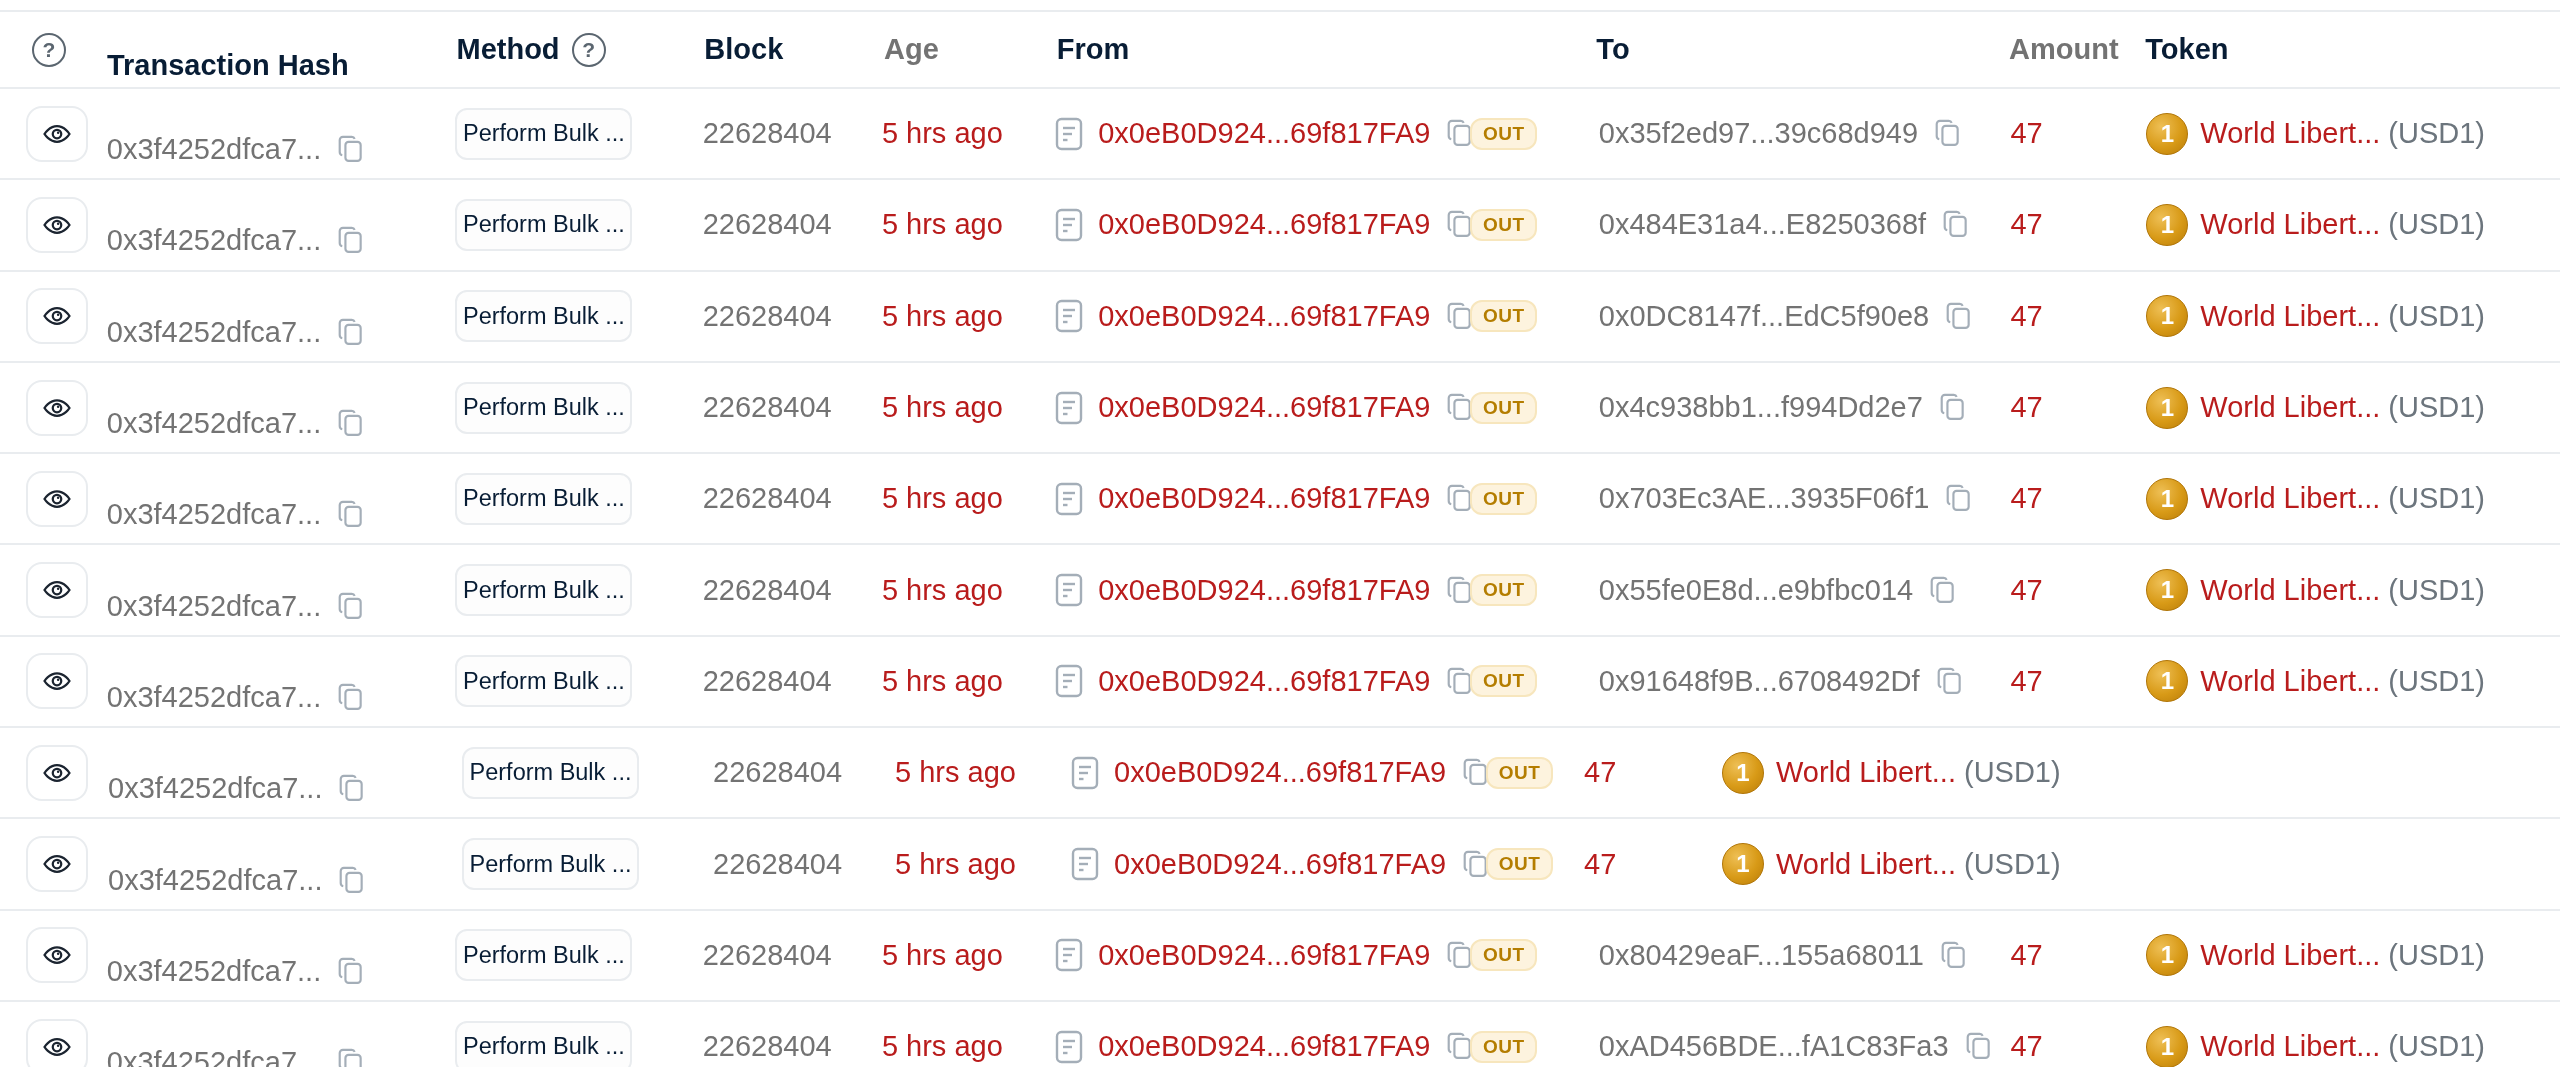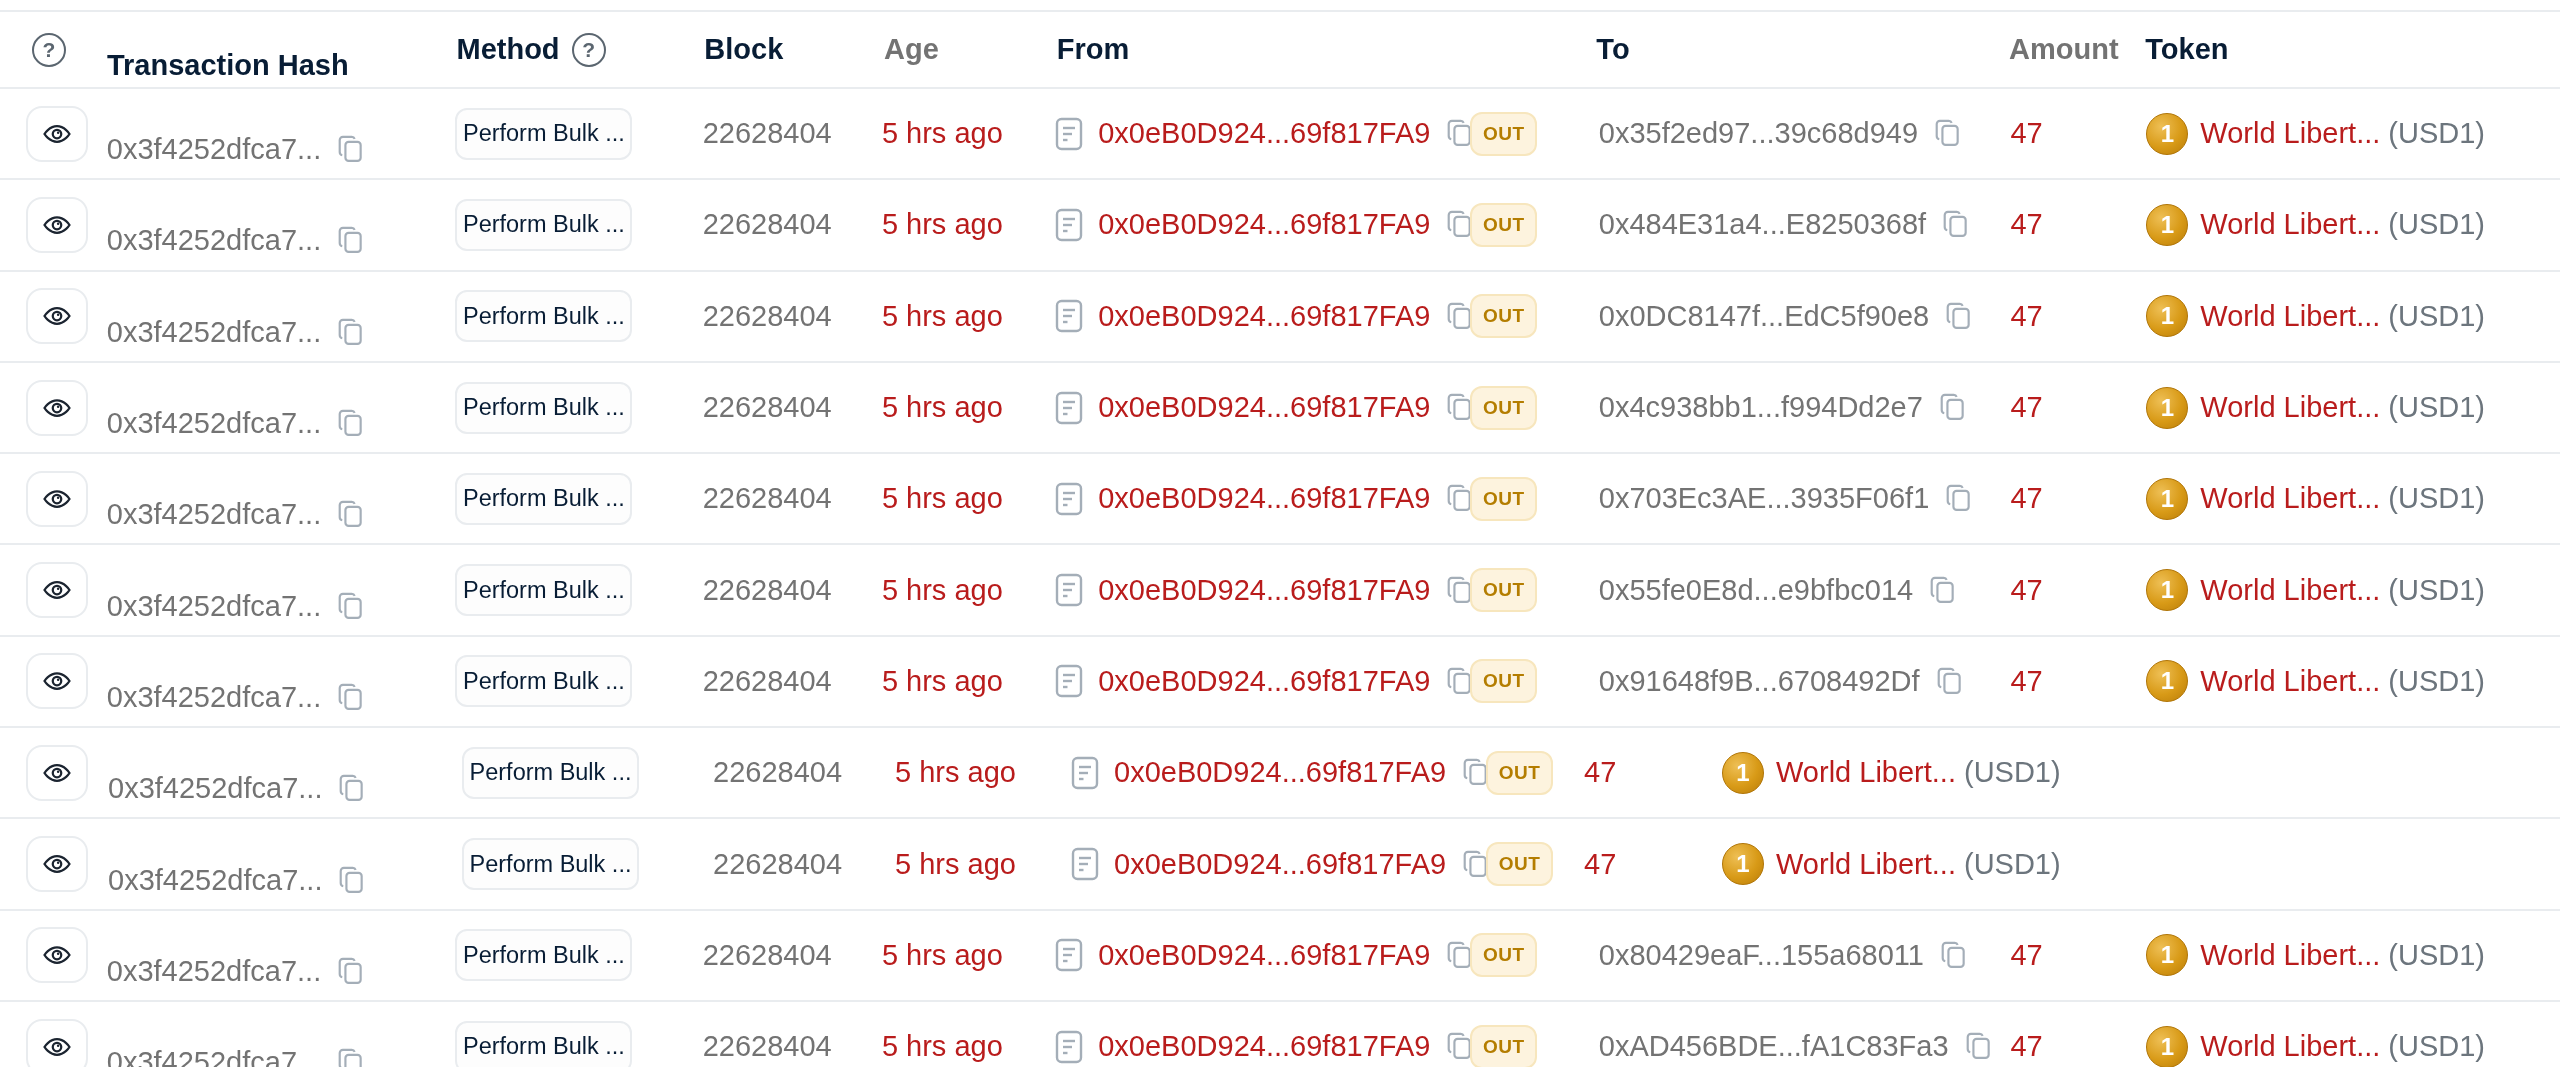--- a/index.html
+++ b/index.html
@@ -73,21 +73,21 @@
   .copy-btn { background: none; border: none; cursor: pointer; display: inline-flex; padding: 0; }
   .copy-btn svg { width: 31px; height: 33px; }
 
   
   .doc-icon { display: inline-flex; flex: 0 0 auto; }
   .doc-icon svg { width: 30px; height: 36px; }
 
   
   .badge-out {
     display: inline-flex; align-items: center; justify-content: center;
-    width: 67px; height: 44px;
+    width: 67px; height: 32px;
     background: #fdf3de; border: 2px solid #f7e6bd; border-radius: 12px;
     color: #b47d00; font-size: 19px; font-weight: 700; letter-spacing: 0.5px;
   }
 
   
   .coin {
     width: 42px; height: 42px; border-radius: 50%;
     background: radial-gradient(circle at 35% 32%, #eebf55 0%, #d89a17 55%, #b97c08 100%);
     border: 1px solid #b07405;
     color: #fff; font-size: 24px; font-weight: 700;

